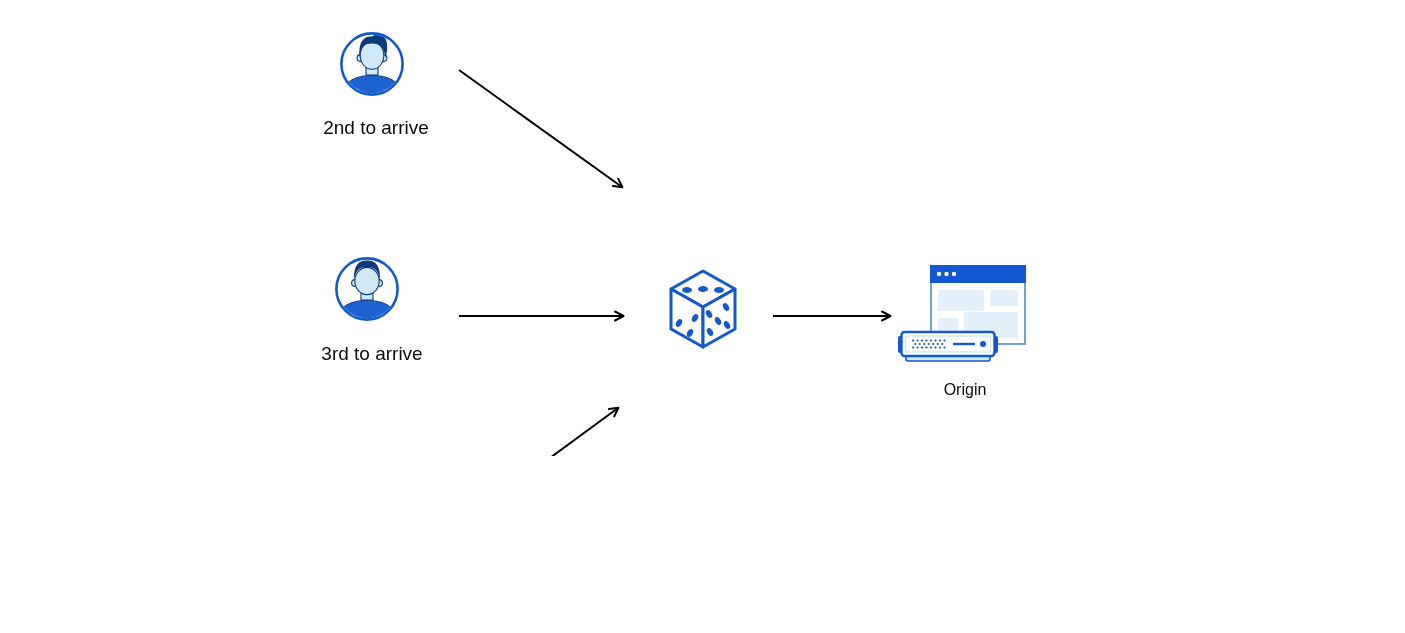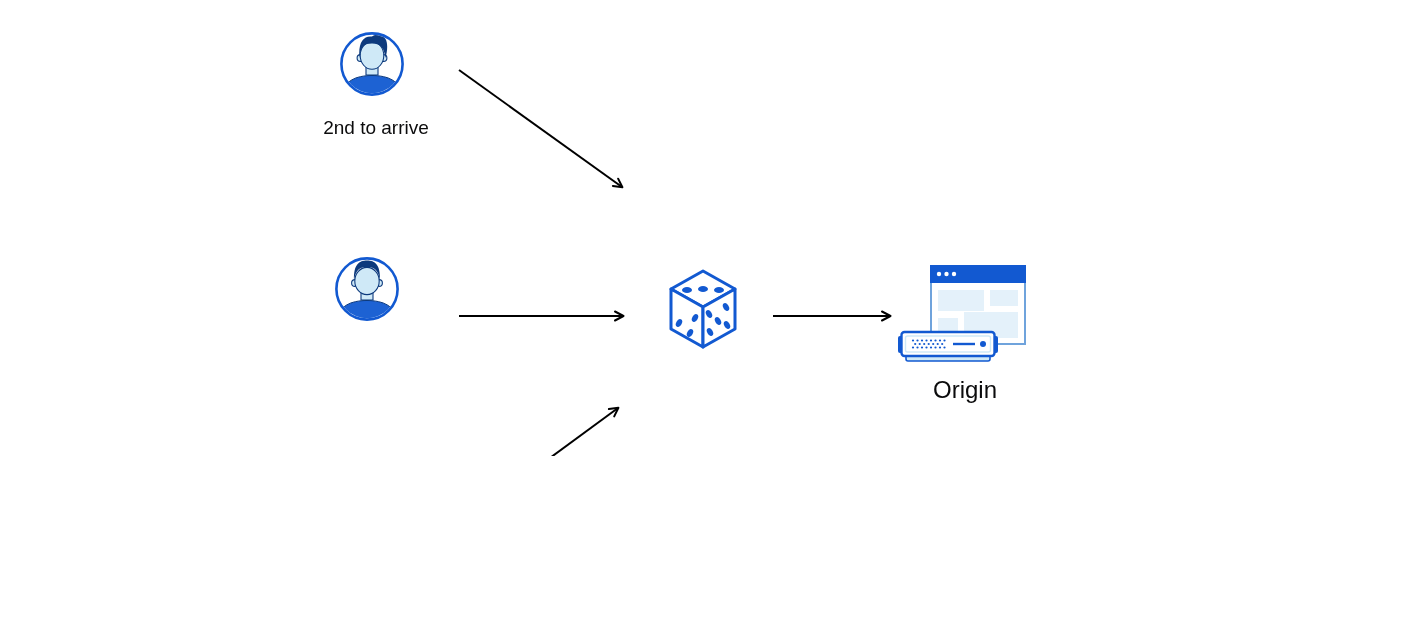--- a/index.html
+++ b/index.html
@@ -9,21 +9,21 @@
   }
   html,body{margin:0;padding:0;}
   body{background:var(--background);font-family:"Liberation Sans",sans-serif;}
   .canvas{position:relative;width:1405px;height:456px;background:var(--background);overflow:hidden;}
   .abs{position:absolute;}
   .node-label{
     position:absolute;width:200px;text-align:center;
     font-size:19px;line-height:21px;color:var(--label-text);
     font-family:"Liberation Sans",sans-serif;
   }
-  .origin-label{font-size:24px;}
+  .origin-label{font-size:16px;}
   svg{display:block;}
   .arrow-layer{position:absolute;left:0;top:0;pointer-events:none;}
 </style>
 </head>
 <body>
 
 <div class="canvas">
 
   <svg class="arrow-layer" width="1405" height="633" viewBox="0 0 1405 633">
     <defs>
@@ -68,20 +68,21 @@
       <g clip-path="url(#clipB)">
         <circle cx="21" cy="27" r="3.4" fill="var(--face)" stroke="var(--navy)" stroke-width="1.1"></circle>
         <circle cx="45" cy="27" r="3.4" fill="var(--face)" stroke="var(--navy)" stroke-width="1.1"></circle>
         <path d="M27,33 h12 v11 h-12 z" fill="var(--face)" stroke="var(--navy)" stroke-width="1.1"></path>
         <path d="M2,66 C4,50 17,44.5 33,44.5 C49,44.5 62,50 64,66 Z" fill="var(--shirt)" stroke="var(--navy)" stroke-width="1"></path>
         <ellipse cx="33" cy="25" rx="12.2" ry="13.6" fill="var(--face)" stroke="var(--navy)" stroke-width="1.1"></ellipse>
         <path d="M20,24 C19.5,8.5 25,4.5 33,4.5 C41,4.5 46.5,8.5 46,24 C44,13.5 40,11 33,11 C26,11 22,13.5 20,24 Z" fill="var(--navy)"></path>
       </g>
     </svg>
   </div>
+  <div class="node-label" style="left:272px;top:343px;">3rd to arrive</div>
 
   <div class="abs" style="left:338px;top:484px;">
     <svg width="66" height="66" viewBox="0 0 66 66">
       <defs>
           <clipPath id="clipC">
             <circle cx="33" cy="33" r="29.3"></circle>
           </clipPath>
         </defs>
       <circle cx="33" cy="33" r="30.6" fill="#ffffff" stroke="var(--primary)" stroke-width="2.6"></circle>
       <g clip-path="url(#clipC)">

